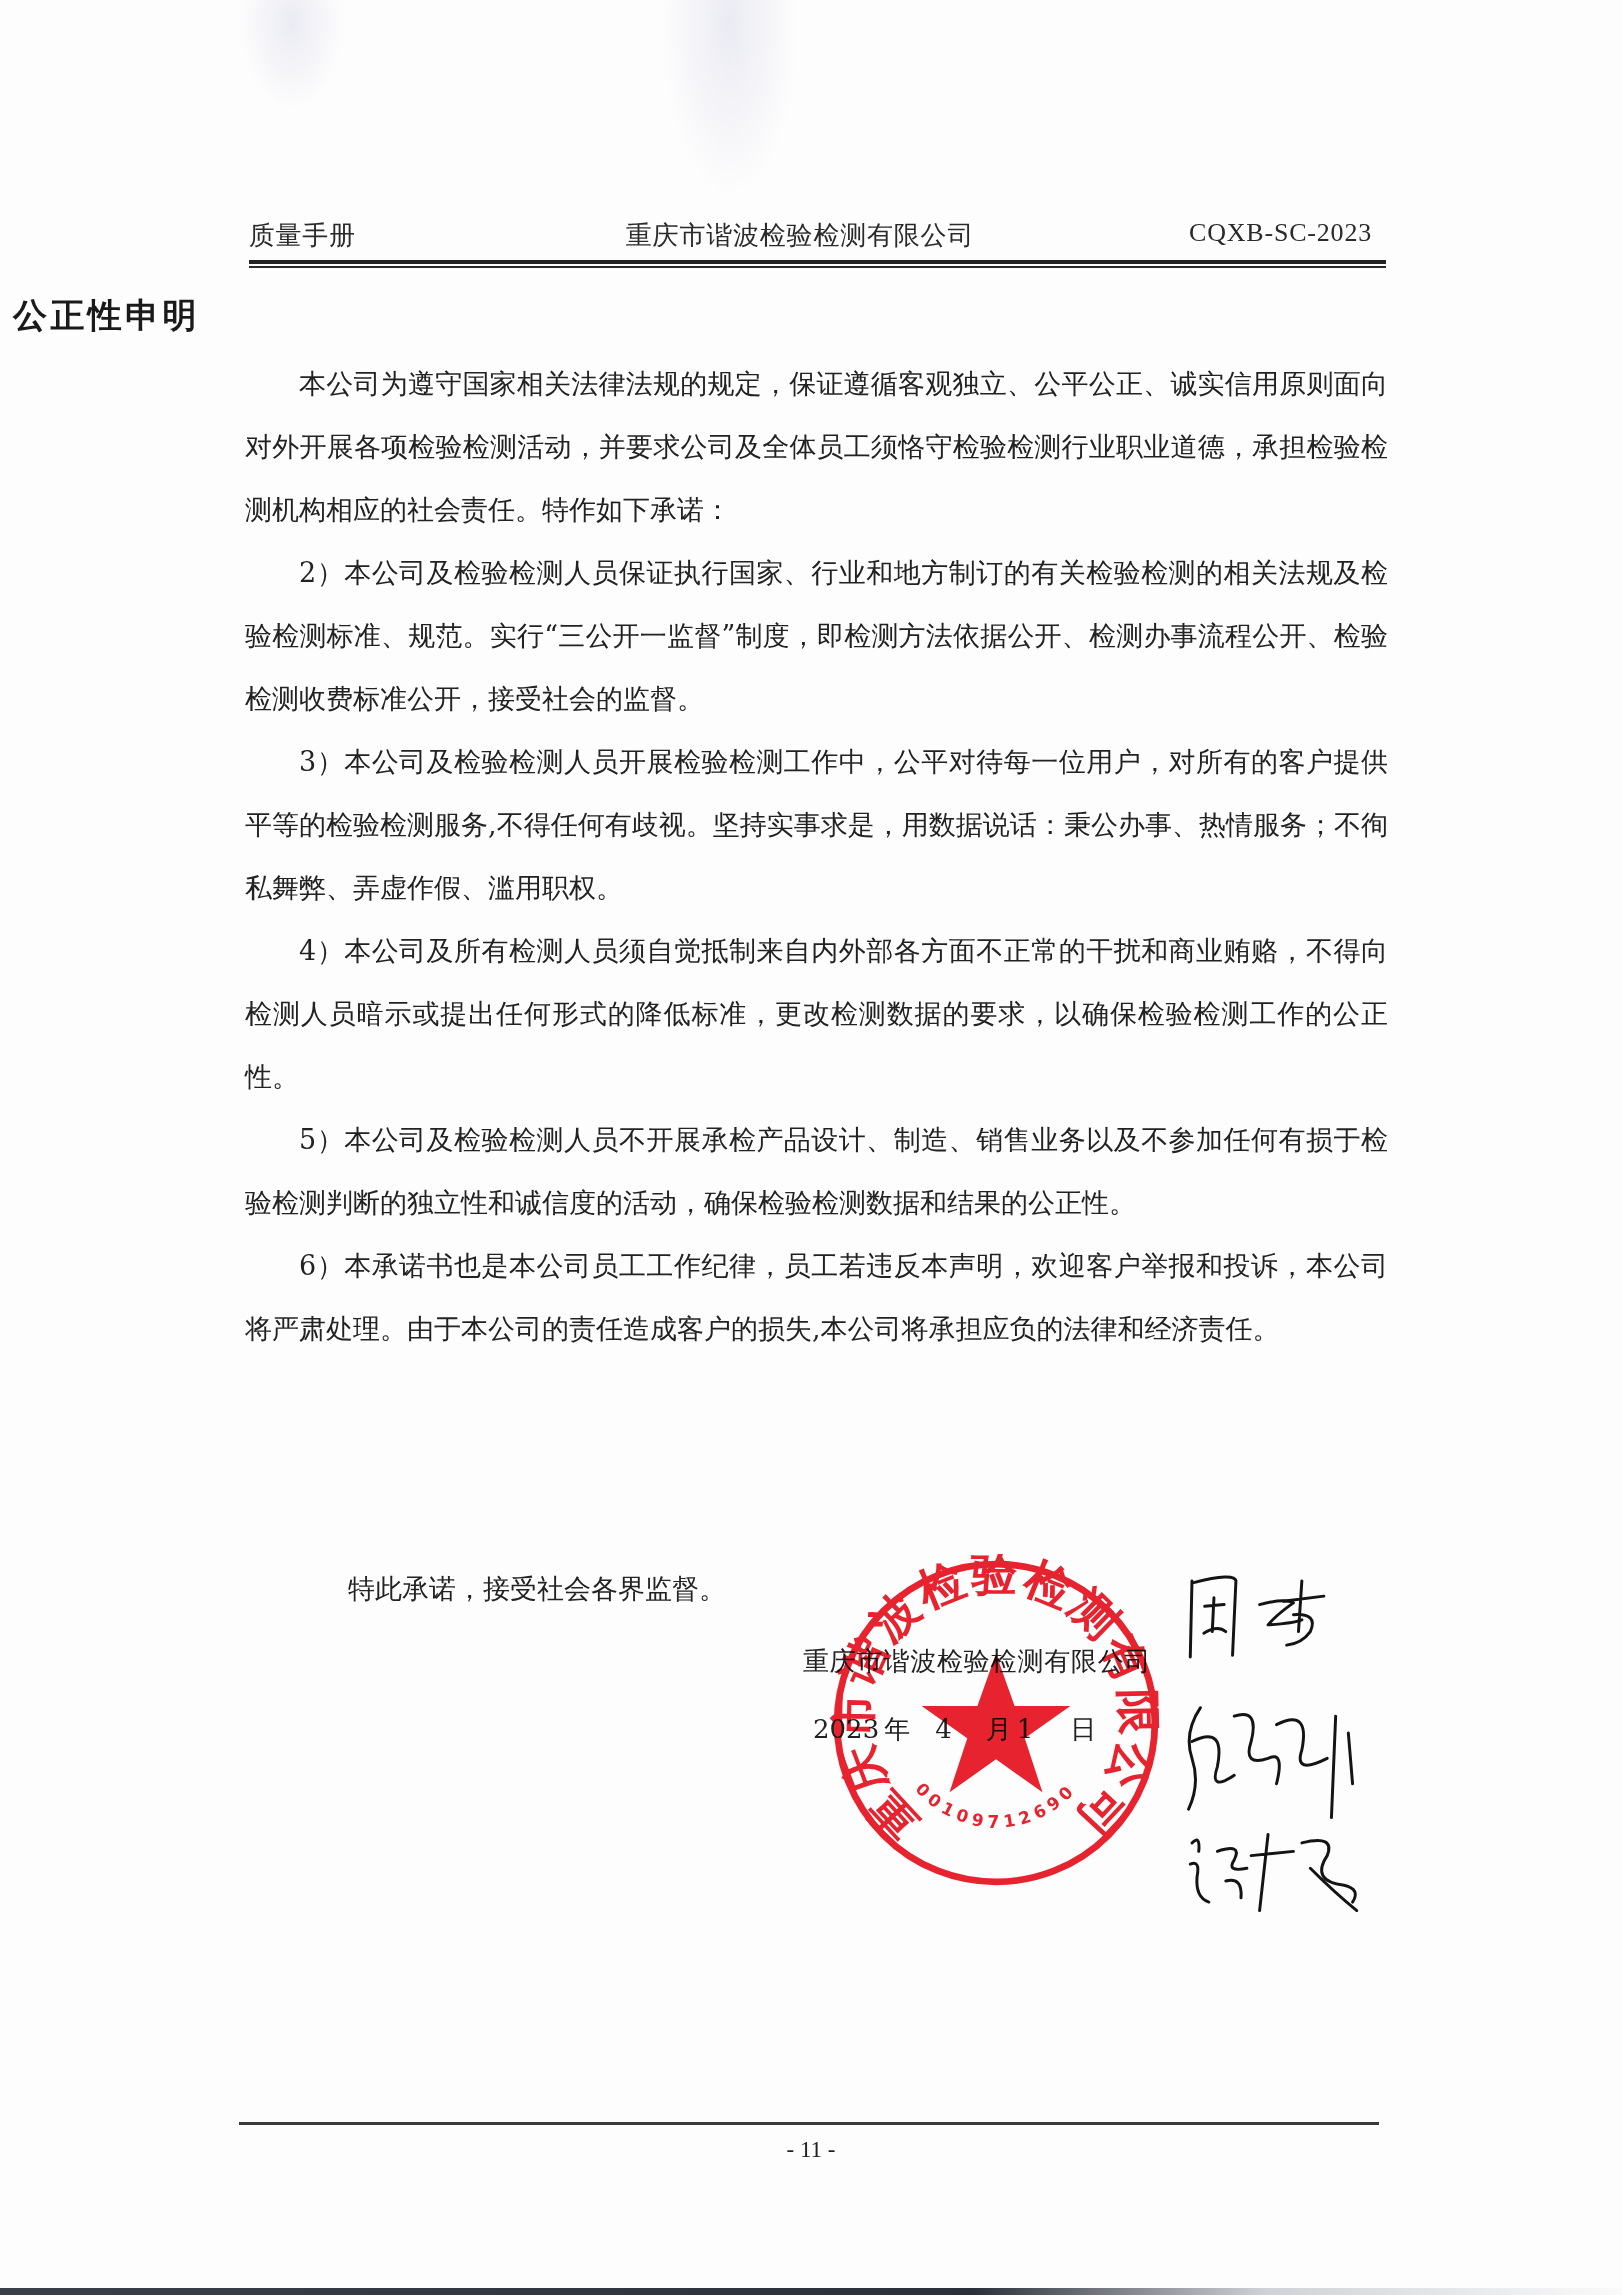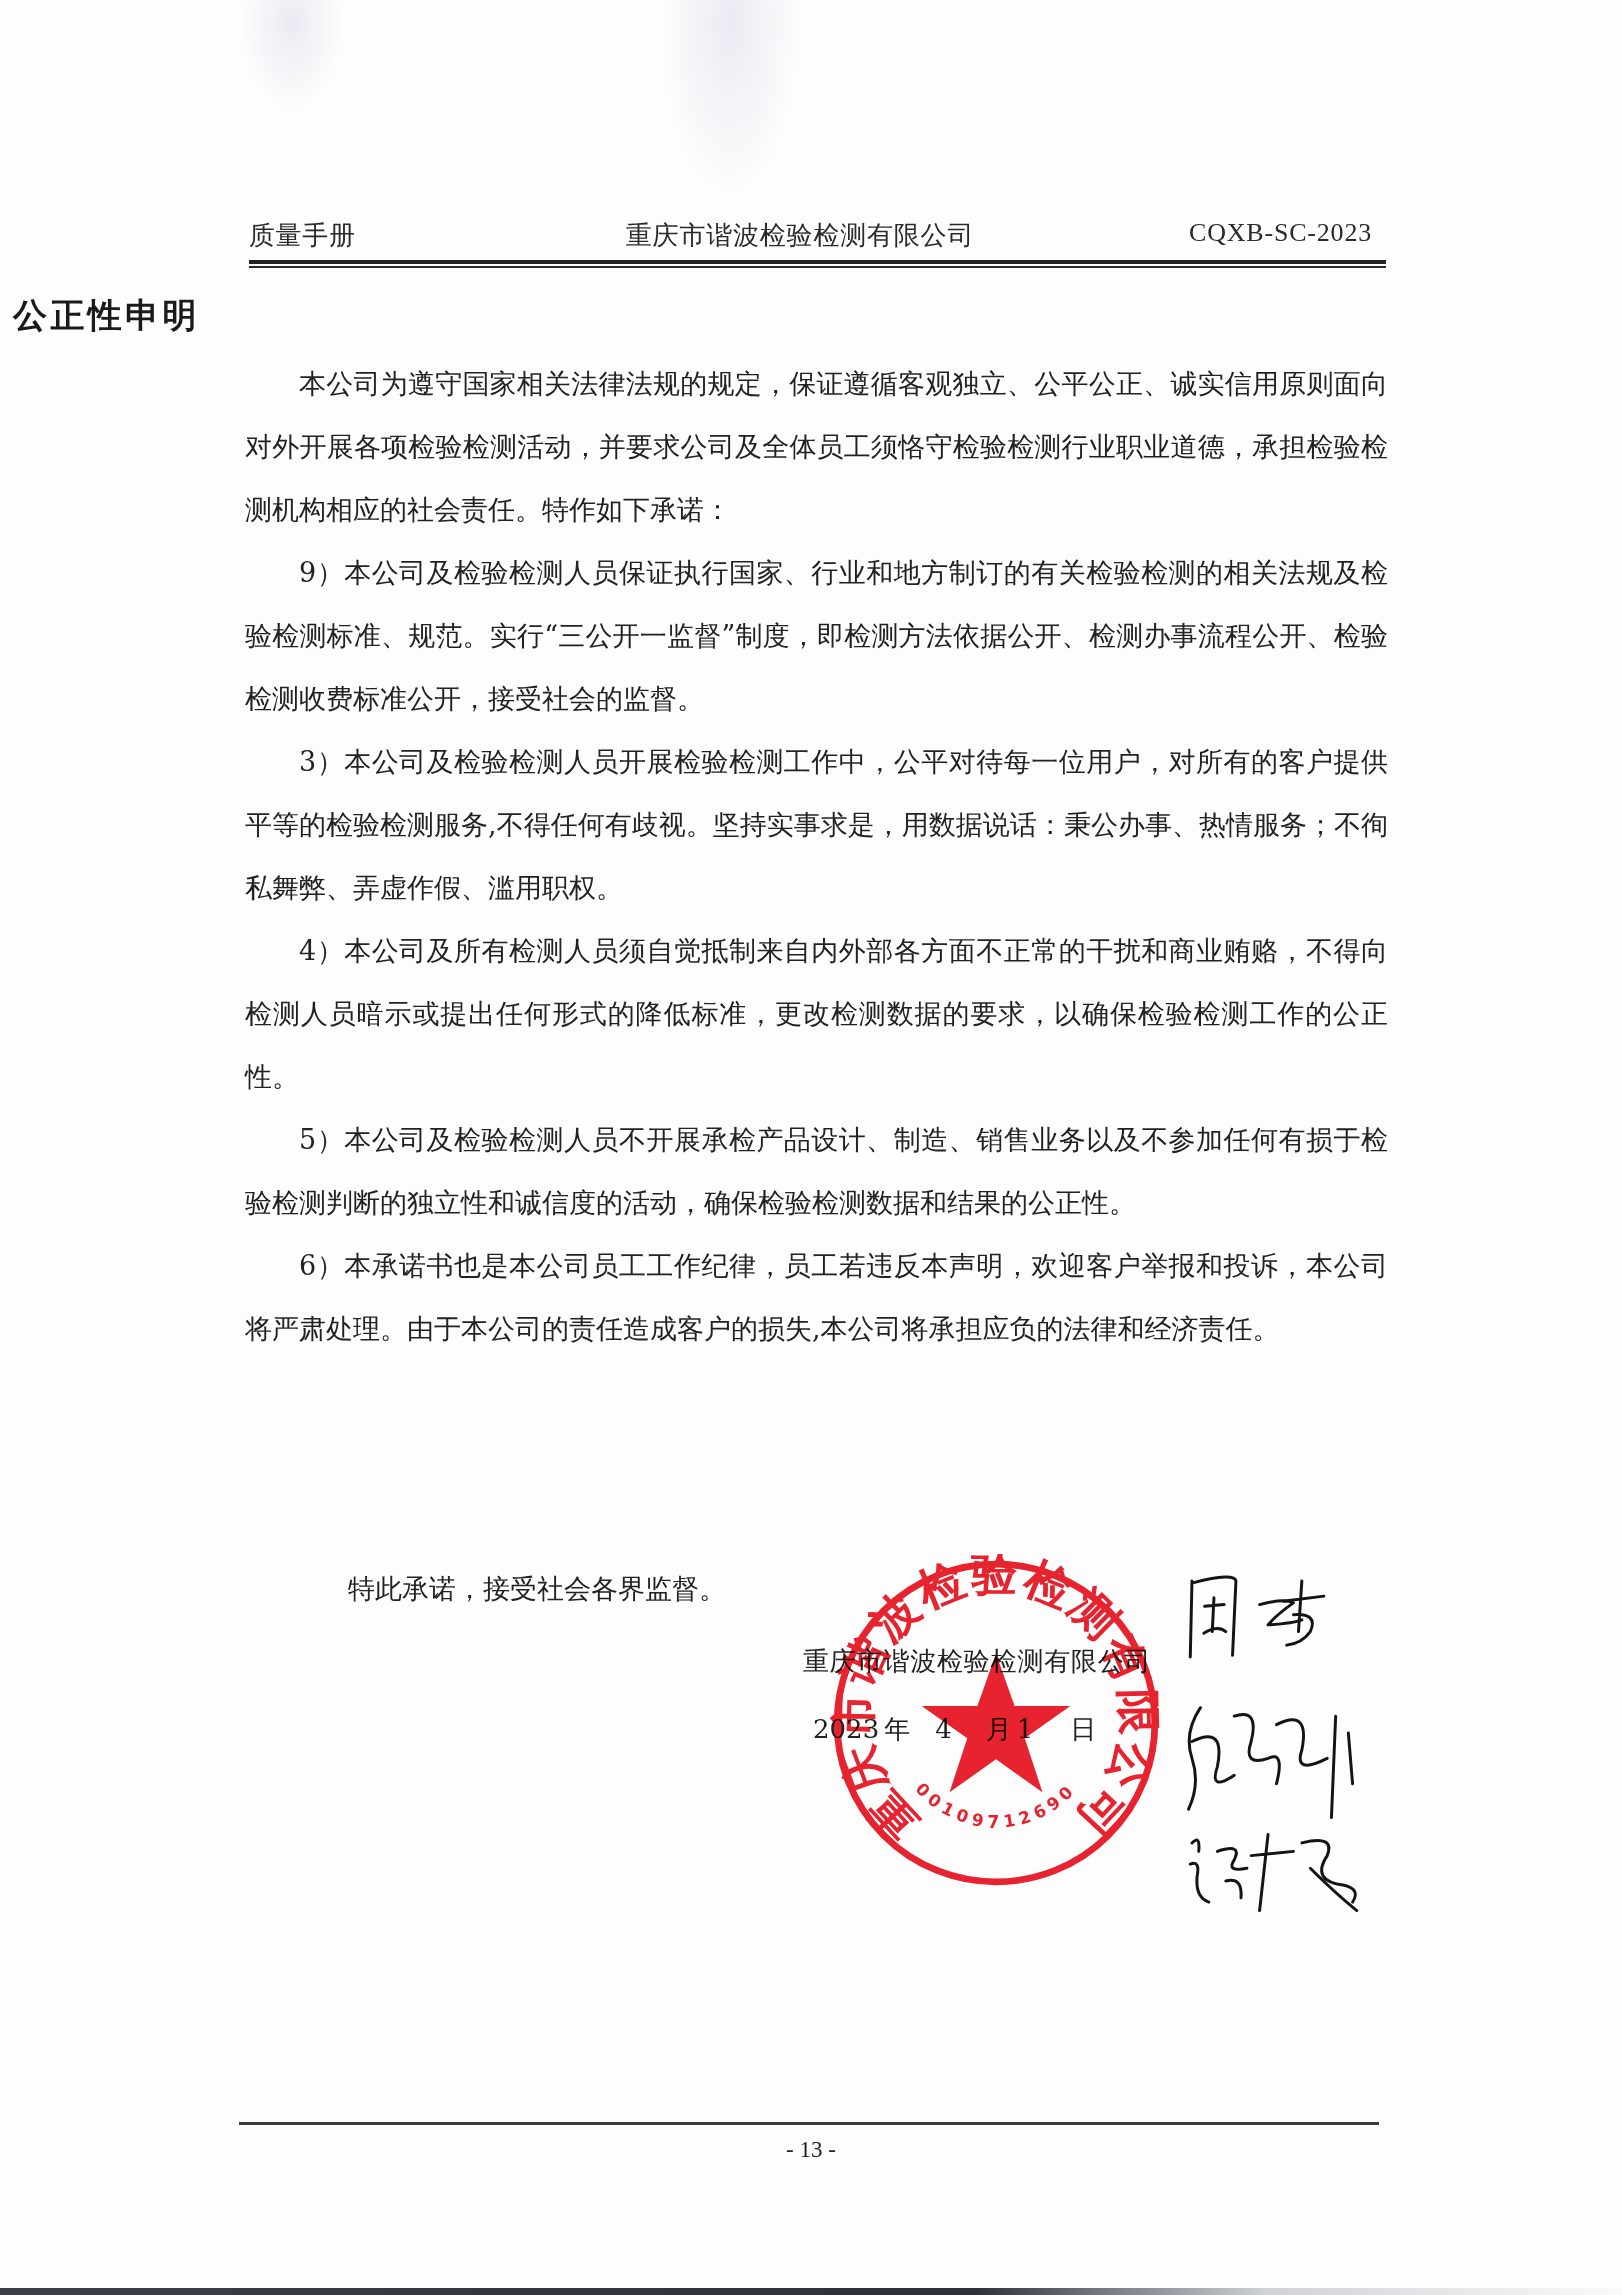--- a/index.html
+++ b/index.html
@@ -87,21 +87,21 @@
   <span class="center">重庆市谐波检验检测有限公司</span>
   <span class="right">CQXB-SC-2023</span>
 </div>
 <div class="rule-thick"></div>
 <div class="rule-thin"></div>
 
 <div class="title">公正性申明</div>
 
 <div class="body-text">
   <p class="para intro">本公司为遵守国家相关法律法规的规定，保证遵循客观独立、公平公正、诚实信用原则面向对外开展各项检验检测活动，并要求公司及全体员工须恪守检验检测行业职业道德，承担检验检测机构相应的社会责任。特作如下承诺：</p>
-  <p class="para">9）本公司及检验检测人员保证执行国家、行业和地方制订的有关检验检测的相关法规及检验检测标准、规范。实行“三公开一监督”制度，即检测方法依据公开、检测办事流程公开、检验检测收费标准公开，接受社会的监督。</p>
+  <p class="para">2）本公司及检验检测人员保证执行国家、行业和地方制订的有关检验检测的相关法规及检验检测标准、规范。实行“三公开一监督”制度，即检测方法依据公开、检测办事流程公开、检验检测收费标准公开，接受社会的监督。</p>
   <p class="para">3）本公司及检验检测人员开展检验检测工作中，公平对待每一位用户，对所有的客户提供平等的检验检测服务,不得任何有歧视。坚持实事求是，用数据说话：秉公办事、热情服务；不徇私舞弊、弄虚作假、滥用职权。</p>
   <p class="para">4）本公司及所有检测人员须自觉抵制来自内外部各方面不正常的干扰和商业贿赂，不得向检测人员暗示或提出任何形式的降低标准，更改检测数据的要求，以确保检验检测工作的公正性。</p>
   <p class="para">5）本公司及检验检测人员不开展承检产品设计、制造、销售业务以及不参加任何有损于检验检测判断的独立性和诚信度的活动，确保检验检测数据和结果的公正性。</p>
   <p class="para">6）本承诺书也是本公司员工工作纪律，员工若违反本声明，欢迎客户举报和投诉，本公司将严肃处理。由于本公司的责任造成客户的损失,本公司将承担应负的法律和经济责任。</p>
 </div>
 
 <div class="closing">特此承诺，接受社会各界监督。</div>
 
 <div class="sign-company">重庆市谐波检验检测有限公司</div>
 <div class="sign-date">
@@ -142,16 +142,16 @@
     <g>
       <path d="M 20 330 Q 30 320 28 340 M 18 355 Q 30 350 26 370 Q 24 395 40 400"></path>
       <path d="M 50 340 Q 80 330 70 350 Q 60 365 85 360 M 60 375 Q 80 370 78 395"></path>
       <path d="M 110 320 L 100 410 M 90 345 L 140 340"></path>
       <path d="M 150 330 Q 190 320 180 345 Q 160 375 200 380 Q 220 385 210 400 M 160 360 Q 190 390 215 410"></path>
     </g>
   </g>
 </svg>
 
 <div class="footer-rule"></div>
-<div class="page-number">- 13 -</div>
+<div class="page-number">- 11 -</div>
 
 <div class="bottom-edge"></div>
 
 
 </body></html>

